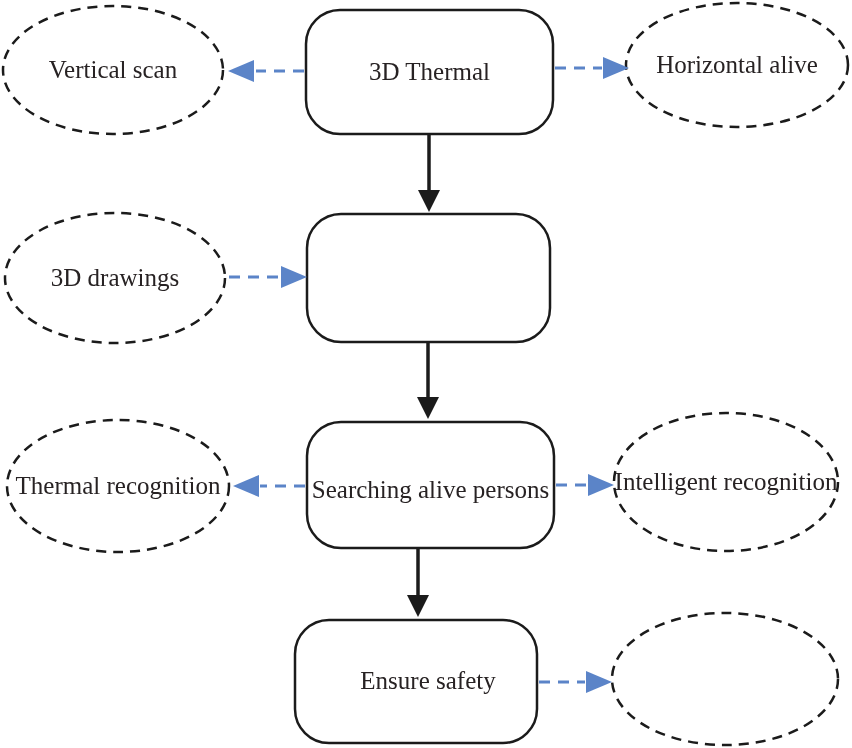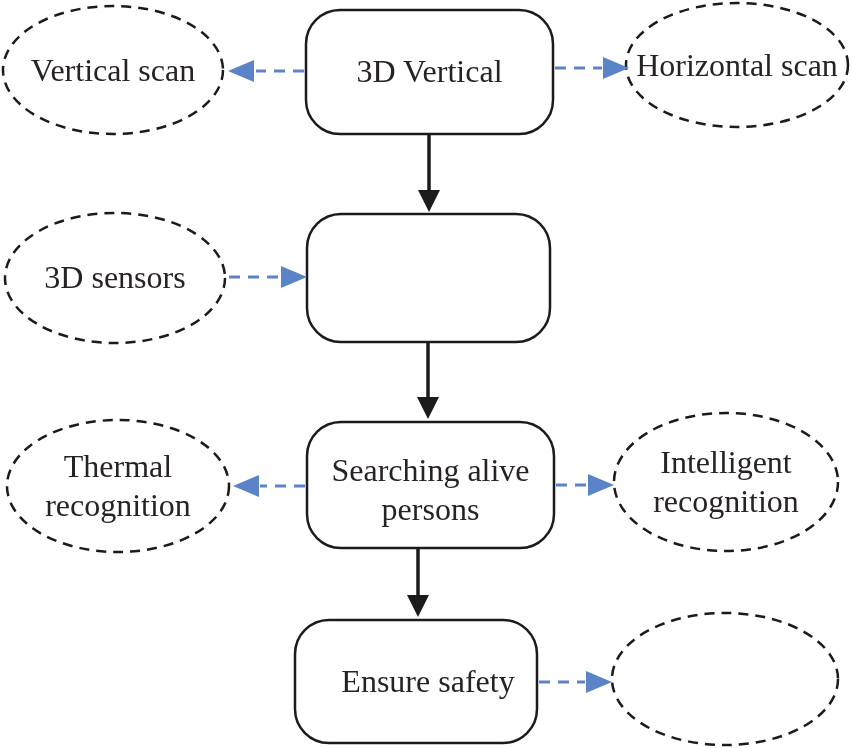--- a/index.html
+++ b/index.html
@@ -20,21 +20,21 @@
   .outlines{stroke:var(--outline);fill:none;stroke-width:2.5px;}
   .ellipse-outline{stroke-dasharray:10 7;}
   .flowlines{stroke:var(--outline);stroke-width:3.5px;fill:none;}
   .flowheads{fill:var(--outline);stroke:none;}
   .links{stroke:var(--link);stroke-width:3px;fill:none;stroke-dasharray:11 8;}
   .linkheads{fill:var(--link);stroke:none;}
   .label{
     position:absolute;
     display:flex;align-items:center;justify-content:center;
     text-align:center;
-    font-size:32px;line-height:1.22;
+    font-size:25px;line-height:1.22;
     color:var(--text);
   }
   .nowrap{white-space:nowrap;}
 </style>
 </head>
 <body>
 
 <div class="canvas">
 
   <svg width="852" height="748" viewBox="0 0 852 748">
@@ -76,25 +76,25 @@
       <polygon points="629,68 603,57 603,79"></polygon>
       <polygon points="307,277 281,266 281,288"></polygon>
       <polygon points="233,486 259,475 259,497"></polygon>
       <polygon points="614,485 588,474 588,496"></polygon>
       <polygon points="612,682 586,671 586,693"></polygon>
     </g>
   </svg>
 
   <div class="label nowrap" style="left:3px;top:6px;width:220px;height:129px;">Vertical scan</div>
 
-  <div class="label nowrap" style="left:306px;top:10px;width:247px;height:124px;">3D Vertical</div>
+  <div class="label nowrap" style="left:306px;top:10px;width:247px;height:124px;">3D Thermal</div>
 
-  <div class="label nowrap" style="left:626px;top:3px;width:222px;height:125px;">Horizontal scan</div>
+  <div class="label nowrap" style="left:626px;top:3px;width:222px;height:125px;">Horizontal alive</div>
 
-  <div class="label nowrap" style="left:5px;top:213px;width:220px;height:130px;">3D sensors</div>
+  <div class="label nowrap" style="left:5px;top:213px;width:220px;height:130px;">3D drawings</div>
 
 
   <div class="label" style="left:7px;top:420px;width:222px;height:132px;">Thermal recognition</div>
 
   <div class="label" style="left:307px;top:422px;width:247px;height:136px;">Searching alive persons</div>
 
   <div class="label" style="left:614px;top:413px;width:224px;height:138px;">Intelligent recognition</div>
 
   <div class="label nowrap" style="left:295px;top:620px;width:242px;height:123px;padding-left:12px;">Ensure safety</div>
 

